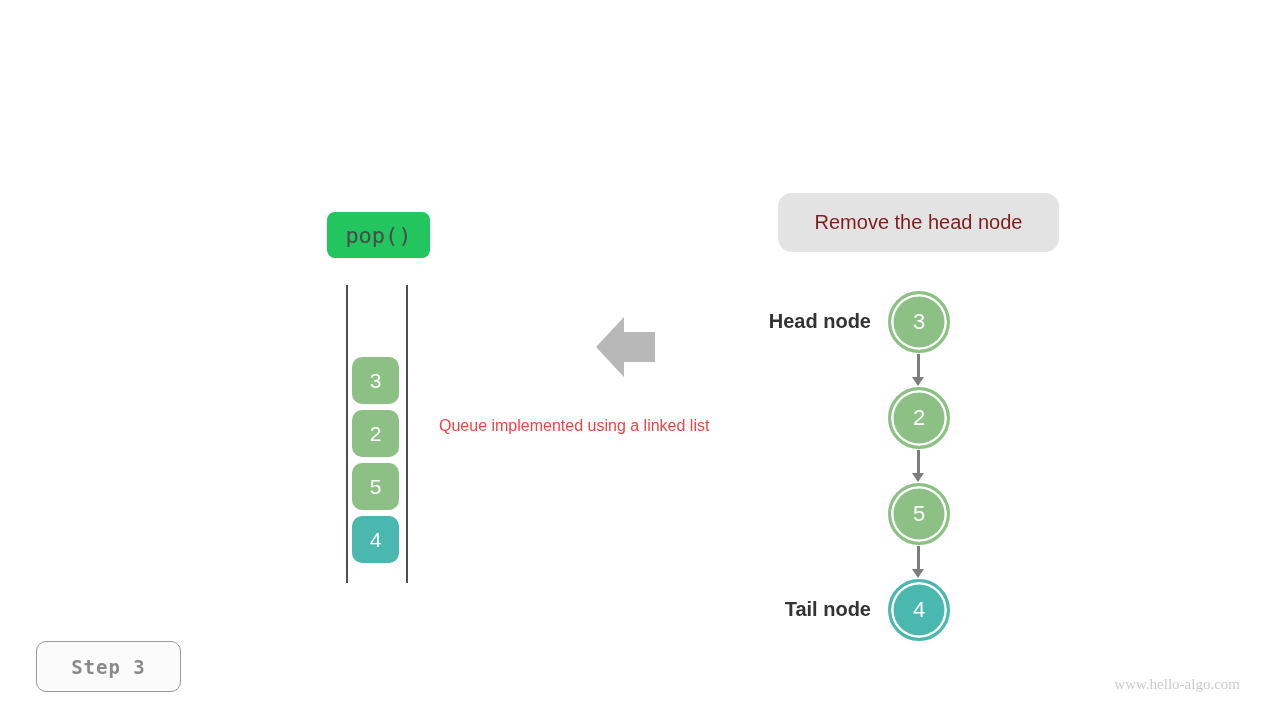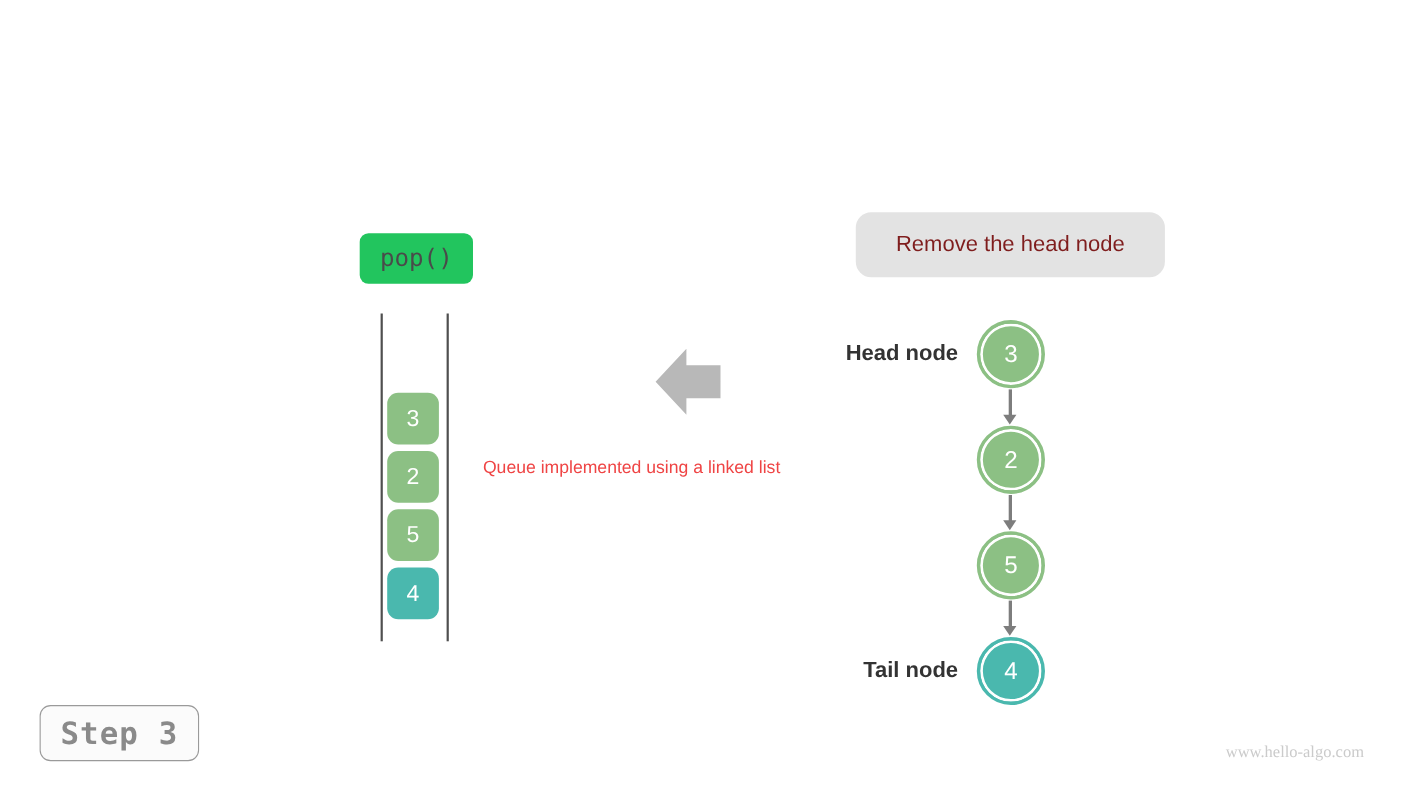--- a/index.html
+++ b/index.html
@@ -134,21 +134,21 @@
   .step-box {
     position: absolute;
     left: 36px; top: 641px;
     width: 145px; height: 51px;
     background: #fbfbfb;
     border: 1.5px solid #9a9a9a;
     border-radius: 10px;
     display: flex; align-items: center; justify-content: center;
     font-family: "DejaVu Sans Mono", monospace;
     font-weight: bold;
-    font-size: 28px;
+    font-size: 19px;
     color: #8a8a8a;
     letter-spacing: 1px;
   }
 
   
   .watermark {
     position: absolute;
     right: 40px; top: 676px;
     font-family: Liberation Serif, serif;
     font-size: 15px;

